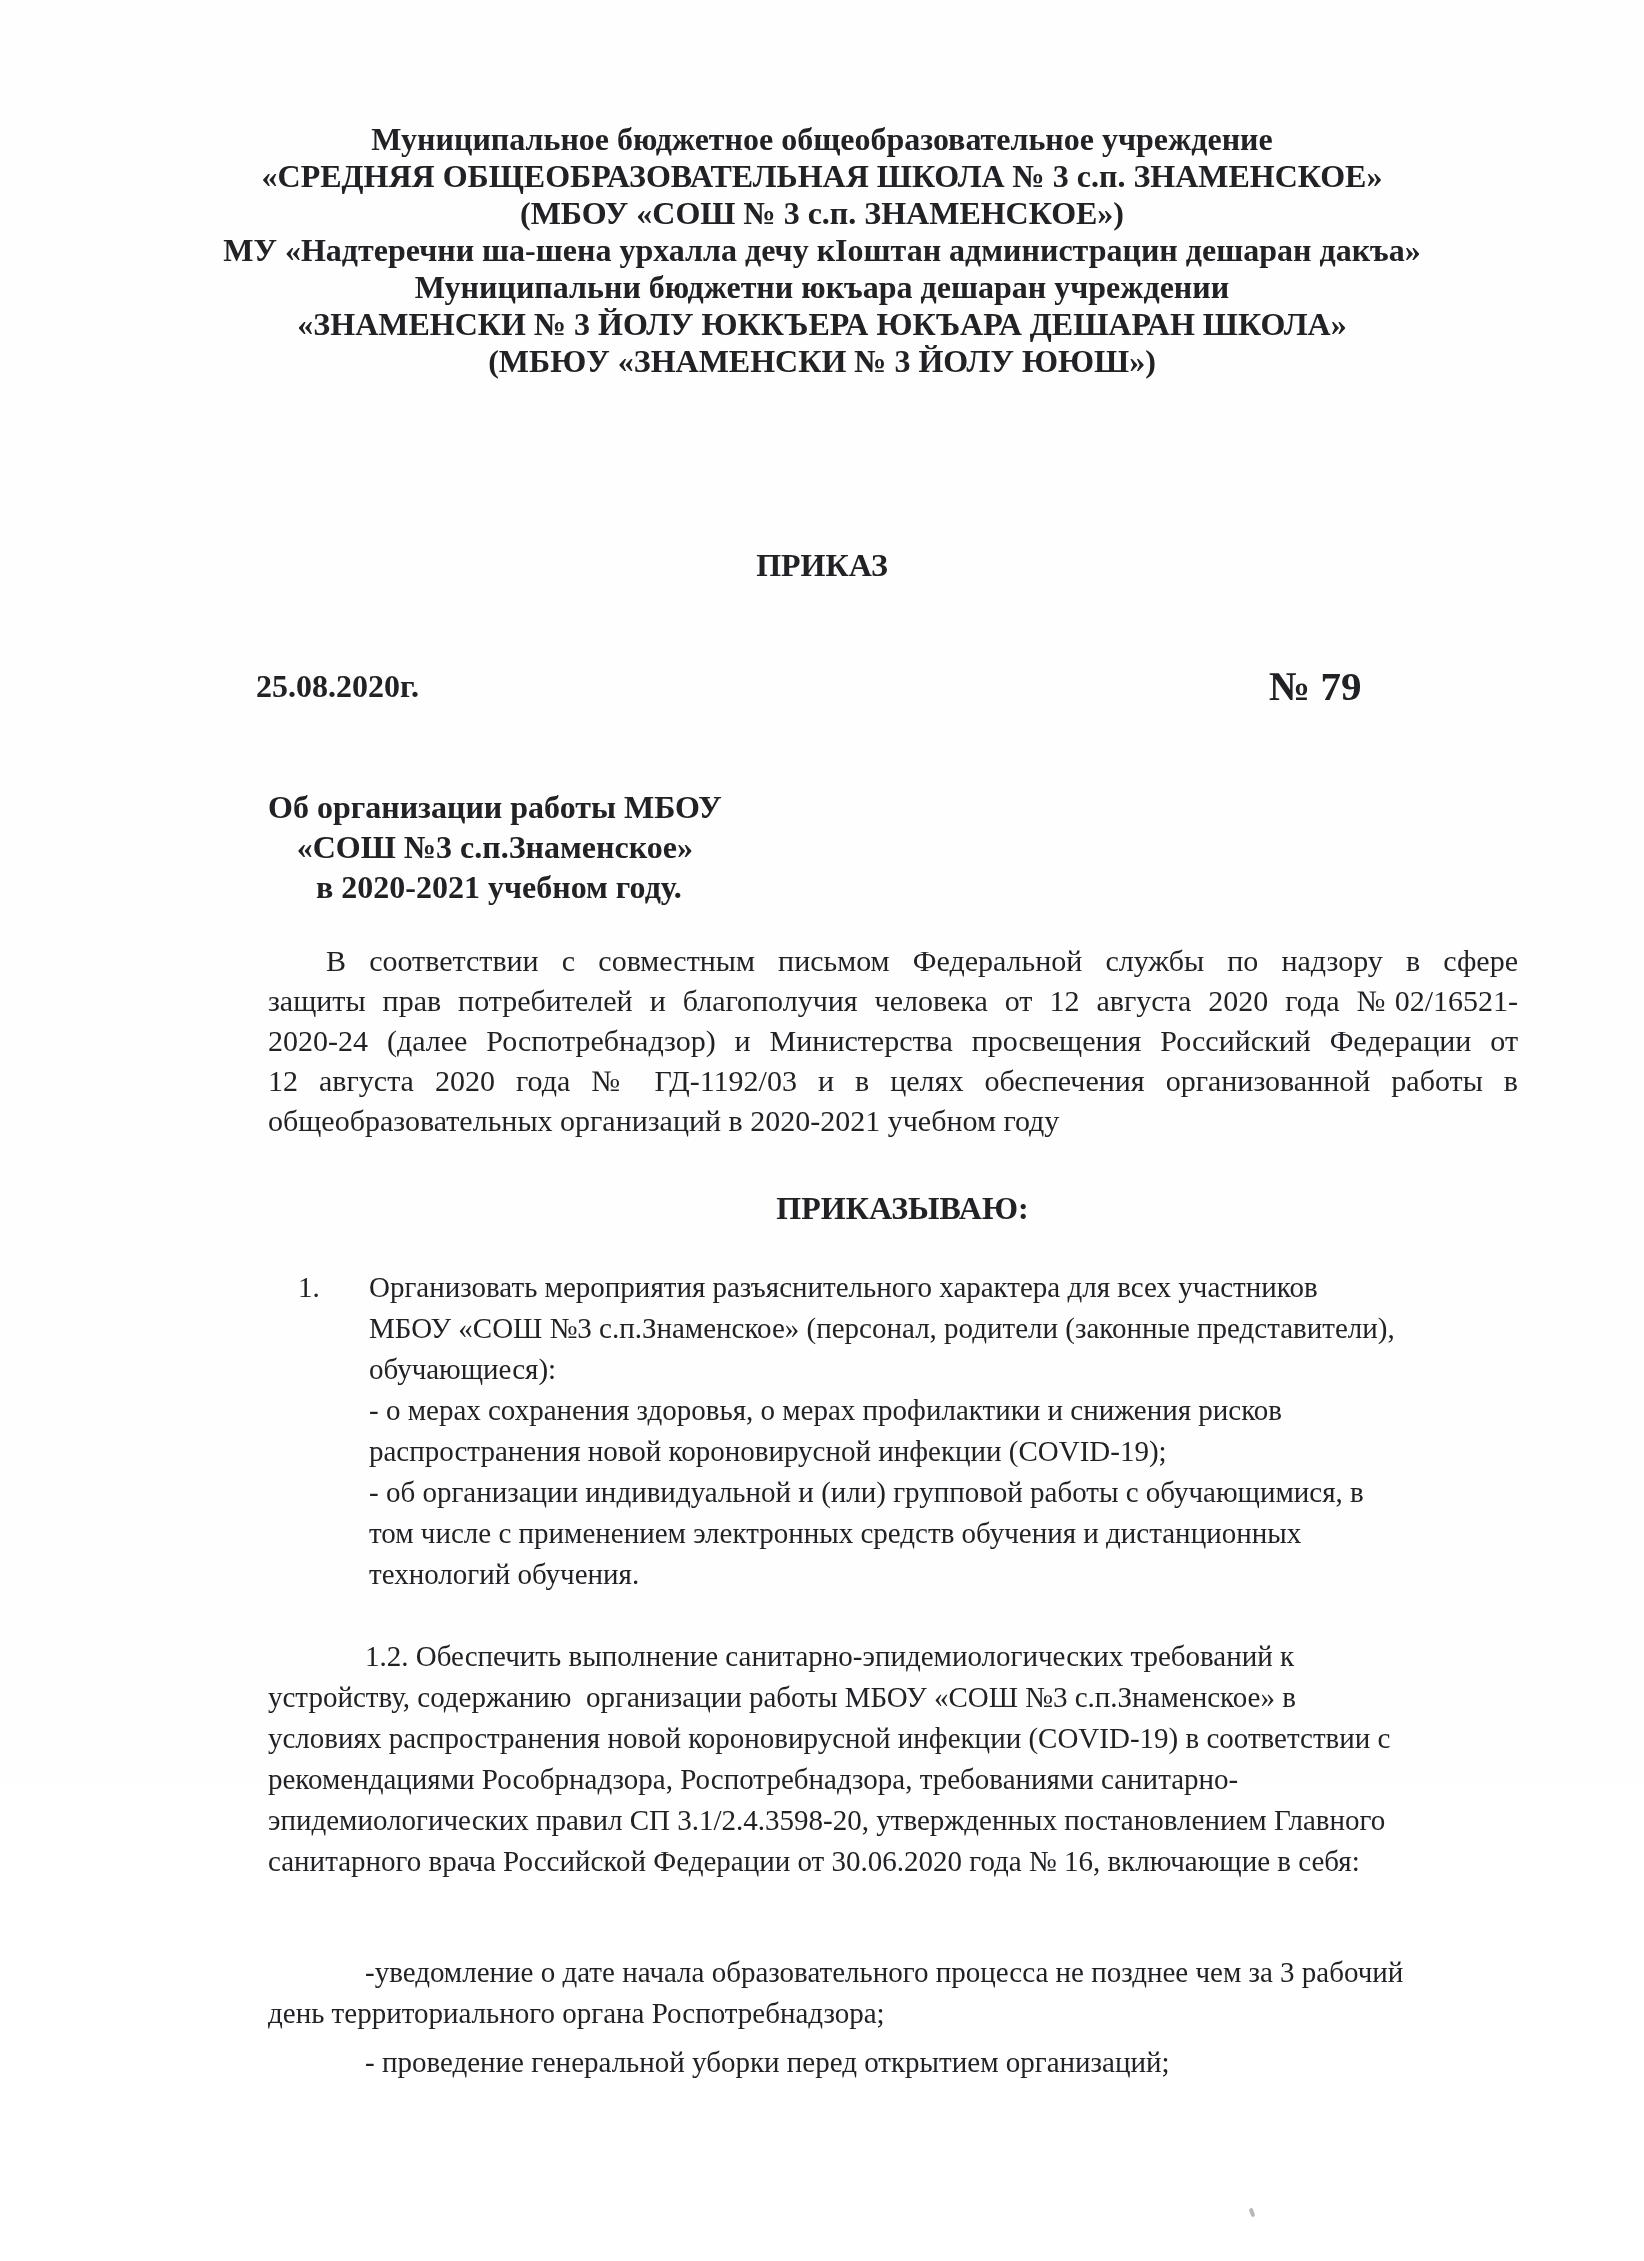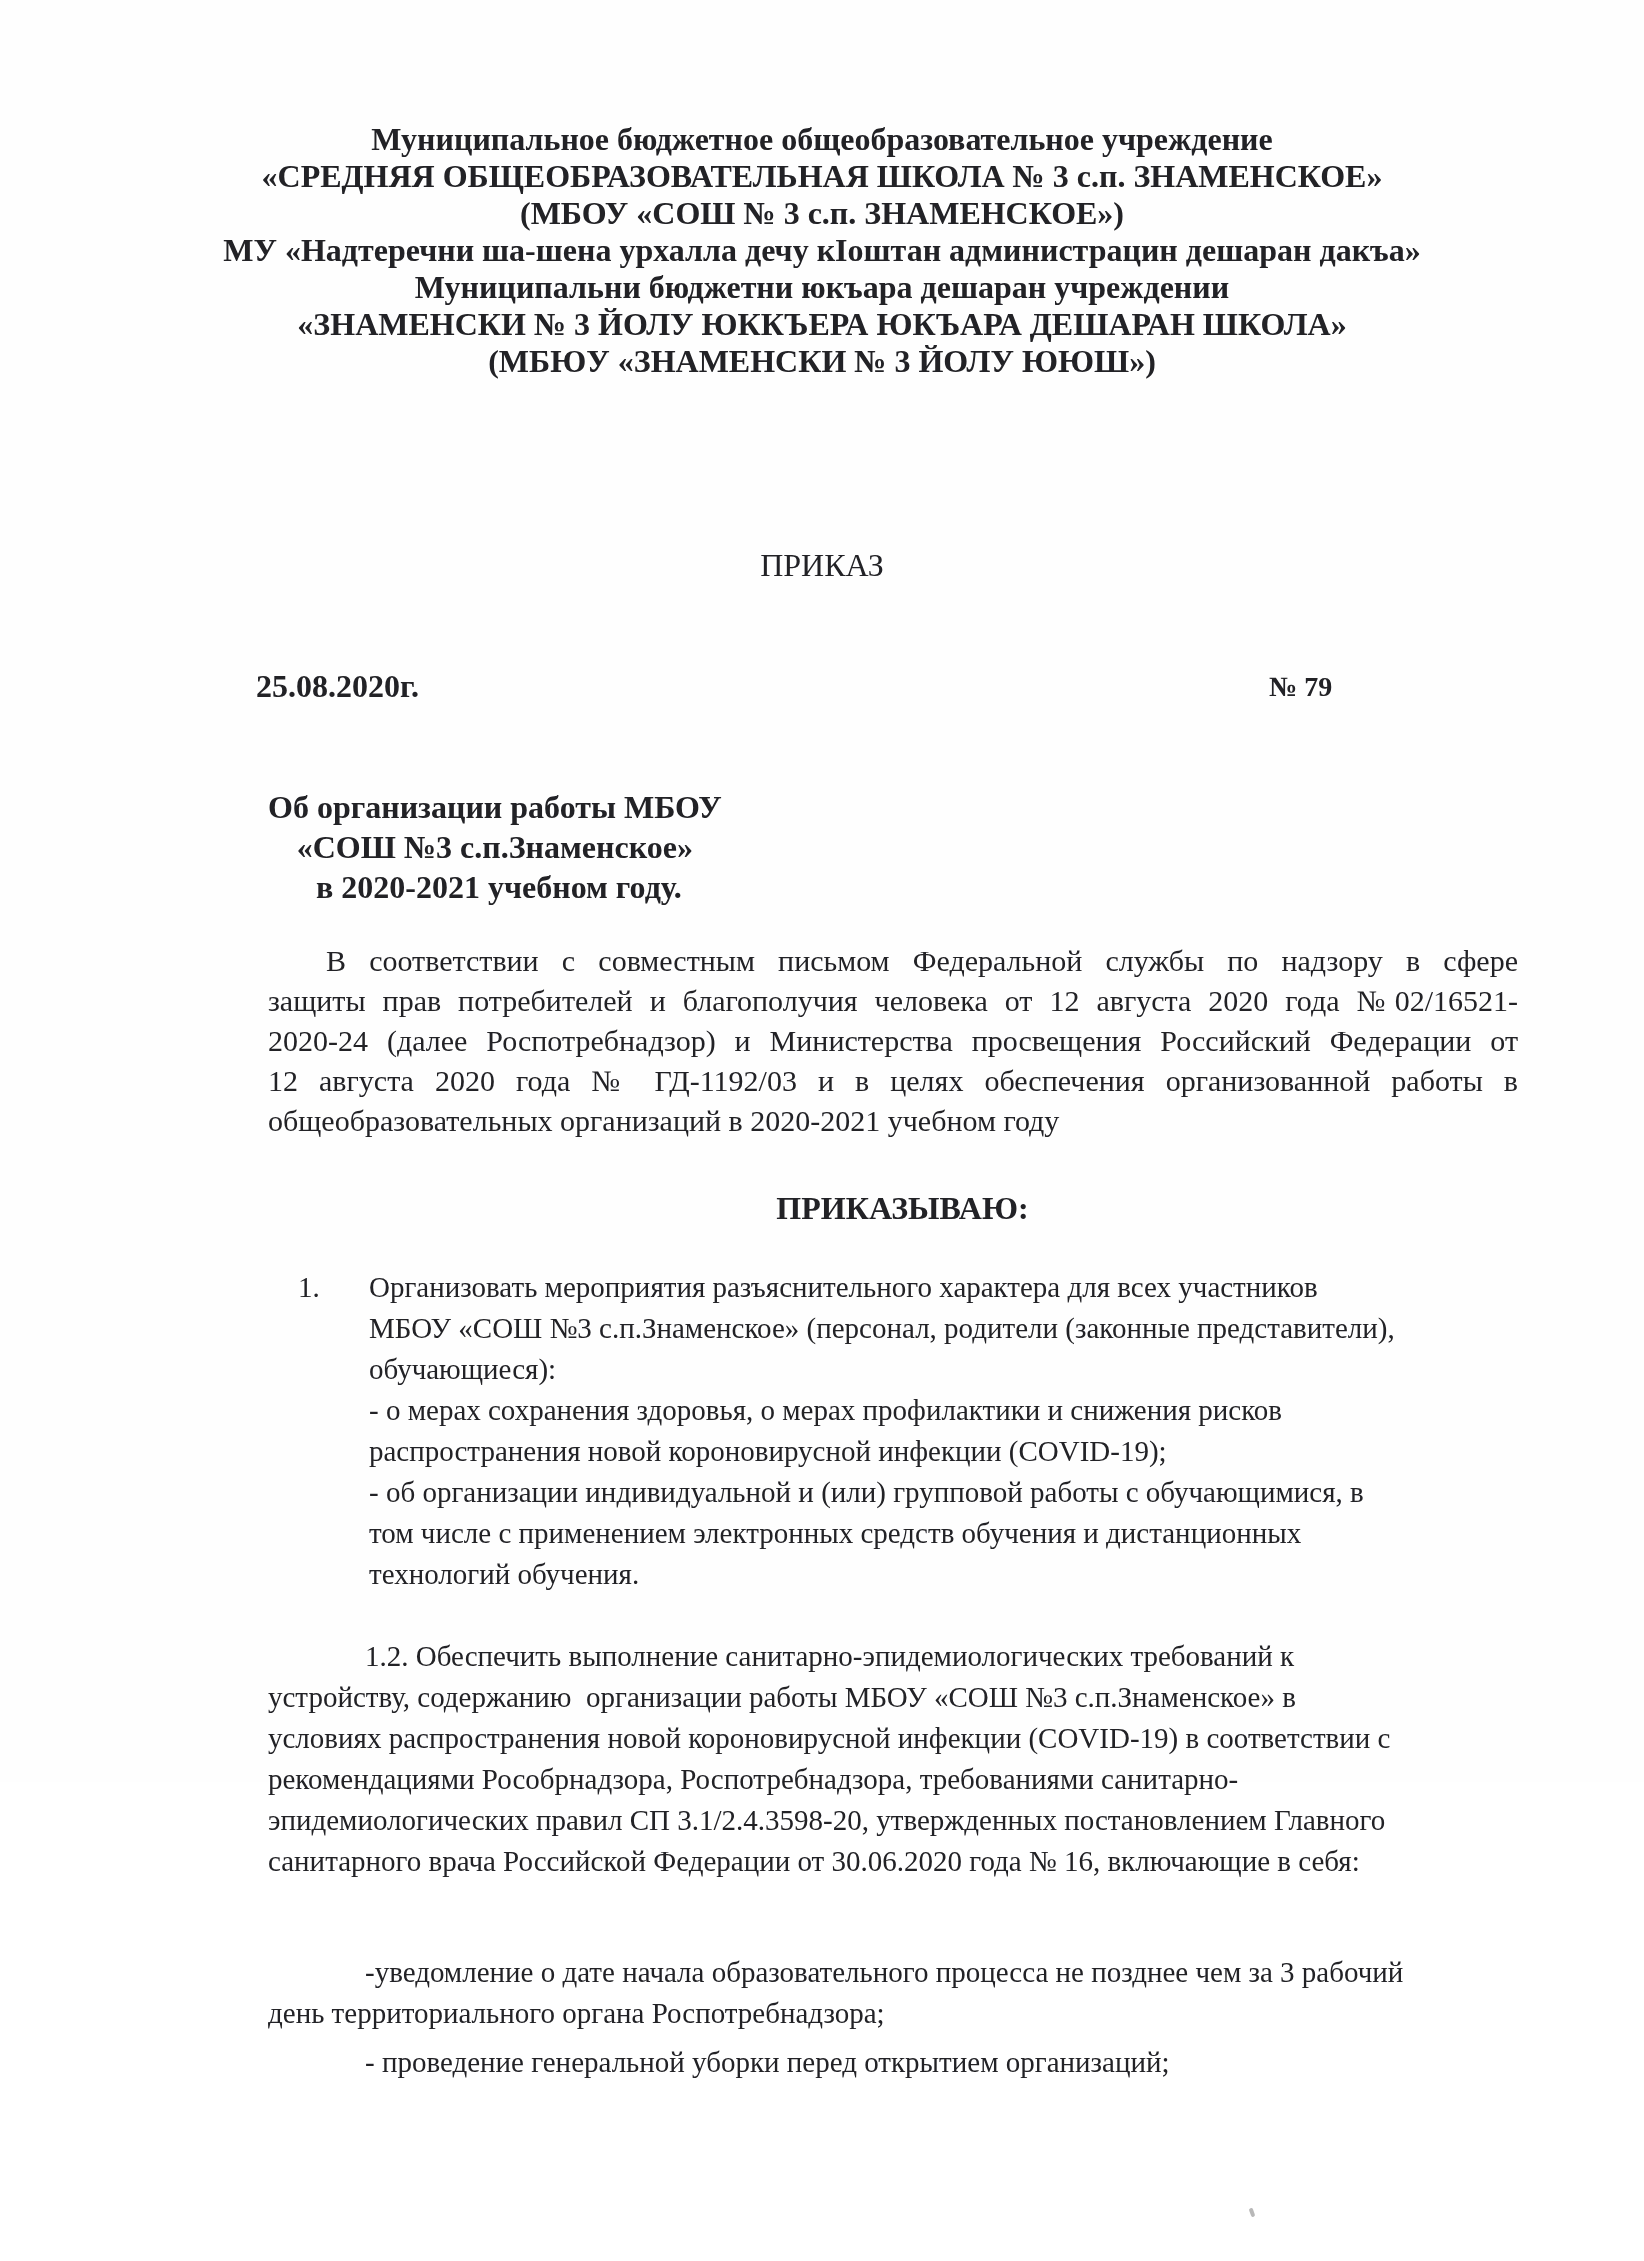--- a/index.html
+++ b/index.html
@@ -3,23 +3,23 @@
 <meta charset="utf-8">
 <style>
   html, body { margin: 0; padding: 0; background: #ffffff; }
   body { width: 1644px; height: 2261px; position: relative; overflow: hidden;
          font-family: "Liberation Serif", "DejaVu Serif", serif; color: #222226; }
   .page { position: absolute; left: 0; top: 0; width: 1644px; height: 1782px; background: #fefefe; }
   .line { display: block; white-space: nowrap; }
   .header { position: absolute; left: 0; top: 121px; width: 1644px; text-align: center;
             font-weight: bold; font-size: 32px; line-height: 37px; }
   .title { position: absolute; left: 0; top: 546px; width: 1644px; text-align: center;
-           font-weight: normal; font-size: 32px; line-height: 39px; }
+           font-weight: bold; font-size: 32px; line-height: 39px; }
   .date { position: absolute; left: 256px; top: 667px; font-weight: bold; font-size: 32px; line-height: 39px; }
-  .number { position: absolute; left: 1269px; top: 667px; font-weight: bold; font-size: 28px; line-height: 39px; }
+  .number { position: absolute; left: 1269px; top: 667px; font-weight: bold; font-size: 41px; line-height: 39px; }
   .subject { position: absolute; left: 268px; top: 787px; font-weight: bold; font-size: 32px; line-height: 40px; text-align: center; }
   .intro { position: absolute; left: 268px; top: 941px; width: 1250px; font-size: 30px; line-height: 40px;
            text-align: justify; }
   .intro .line { text-align: justify; text-align-last: justify; }
   .intro .line.last { text-align-last: left; }
   .order-heading { position: absolute; left: 0; top: 1189px; width: 1644px; text-align: center;
                    padding-left: 161px; box-sizing: border-box;
                    font-weight: bold; font-size: 32px; line-height: 39px; }
   .item1 { position: absolute; left: 298px; top: 1267px; font-size: 29px; line-height: 41px; }
   .item1 .num { position: absolute; left: 0; top: 0; }

